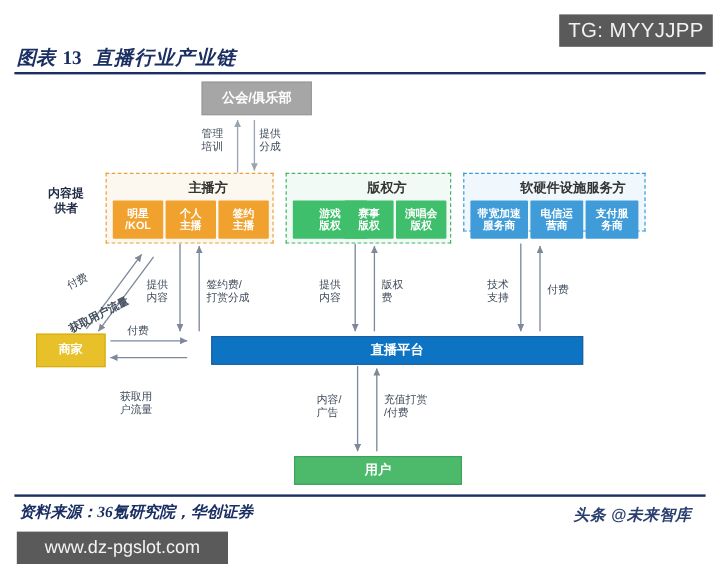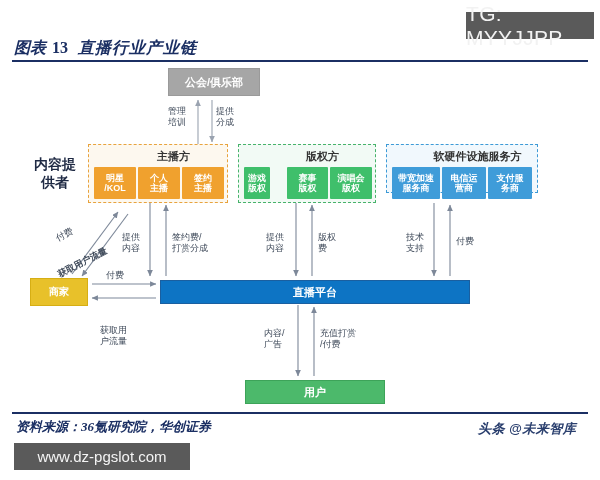--- a/index.html
+++ b/index.html
@@ -9,21 +9,21 @@
     font-family: "Liberation Sans", "DejaVu Sans", sans-serif;
     overflow: hidden;
   }
   #root { position: relative; width: 600px; height: 480px; background:#fff; }
 
   
   .tg-badge {
     position: absolute; left: 466px; top: 12px;
     width: 128px; height: 27px;
     background: #5a5a5a; color: #f2f2f2;
-    font-size: 21px; letter-spacing: .3px;
+    font-size: 17px; letter-spacing: .3px;
     display: flex; align-items: center; justify-content: center;
   }
 
   
   .fig-title {
     position: absolute; left: 14px; top: 38px;
     font-family: "Liberation Serif", "DejaVu Serif", serif;
     font-weight: bold; font-style: italic;
     font-size: 16px; color: #1b2f63;
     white-space: nowrap;
@@ -80,41 +80,41 @@
     display:flex; align-items:center; justify-content:center;
     text-align:center; color:#fff; font-size: 9px; font-weight:bold;
     line-height: 1.12; white-space: pre-line; border-radius: 1px;
   }
   .chip.o { background: #f0a12e; }
   .chip.g { background: #3fbf6b; }
   .chip.b { background: #3f9cd9; }
 
   
   .platform {
-    left: 160px; top: 218px; width: 310px; height: 24px;
+    left: 176px; top: 218px; width: 310px; height: 24px;
     background: #0d74c4; border: 1px solid #1a5fa0;
     font-size: 11px;
   }
   
   .merchant {
     left: 30px; top: 216px; width: 58px; height: 28px;
     background: #e8c12a; border: 1px solid #d6ae14;
     font-size: 10px;
   }
   
   .users {
     left: 245px; top: 318px; width: 140px; height: 24px;
     background: #4cb96b; border: 1px solid #3da359;
     font-size: 11px;
   }
 
   
   .side-label {
     position: absolute; left: 26px; top: 94px; width: 58px;
-    font-size: 14px; font-weight: bold; color: #1f2a44;
+    font-size: 10px; font-weight: bold; color: #1f2a44;
     text-align: center; line-height: 1.25; white-space: pre-line;
   }
 
   
   .alabel {
     position: absolute; font-size: 9px; color: #3f4a5a;
     line-height: 1.22; white-space: pre-line; font-weight: normal;
   }
   .alabel.rot-a { transform: rotate(-27deg); transform-origin: left top; }
   .alabel.rot-b { transform: rotate(-27deg); transform-origin: left top; font-weight:bold; }
@@ -200,21 +200,21 @@
       <div class="chip o" style="left:5px;width:42px;">明星
 /KOL</div>
       <div class="chip o" style="left:49px;width:42px;">个人
 主播</div>
       <div class="chip o" style="left:93px;width:42px;">签约
 主播</div>
     </div>
 
     <div class="group g-copy">
       <div class="group-title">版权方</div>
-      <div class="chip g" style="left:5px;width:26px;text-align:right;">游戏
+      <div class="chip g" style="left:5px;width:62px;text-align:right;">游戏
 版权</div>
       <div class="chip g" style="left:48px;width:41px;">赛事
 版权</div>
       <div class="chip g" style="left:91px;width:42px;">演唱会
 版权</div>
     </div>
 
     <div class="group g-infra">
       <div class="group-title">软硬件设施服务方</div>
       <div class="chip b" style="left:55px;width:44px;">电信运

